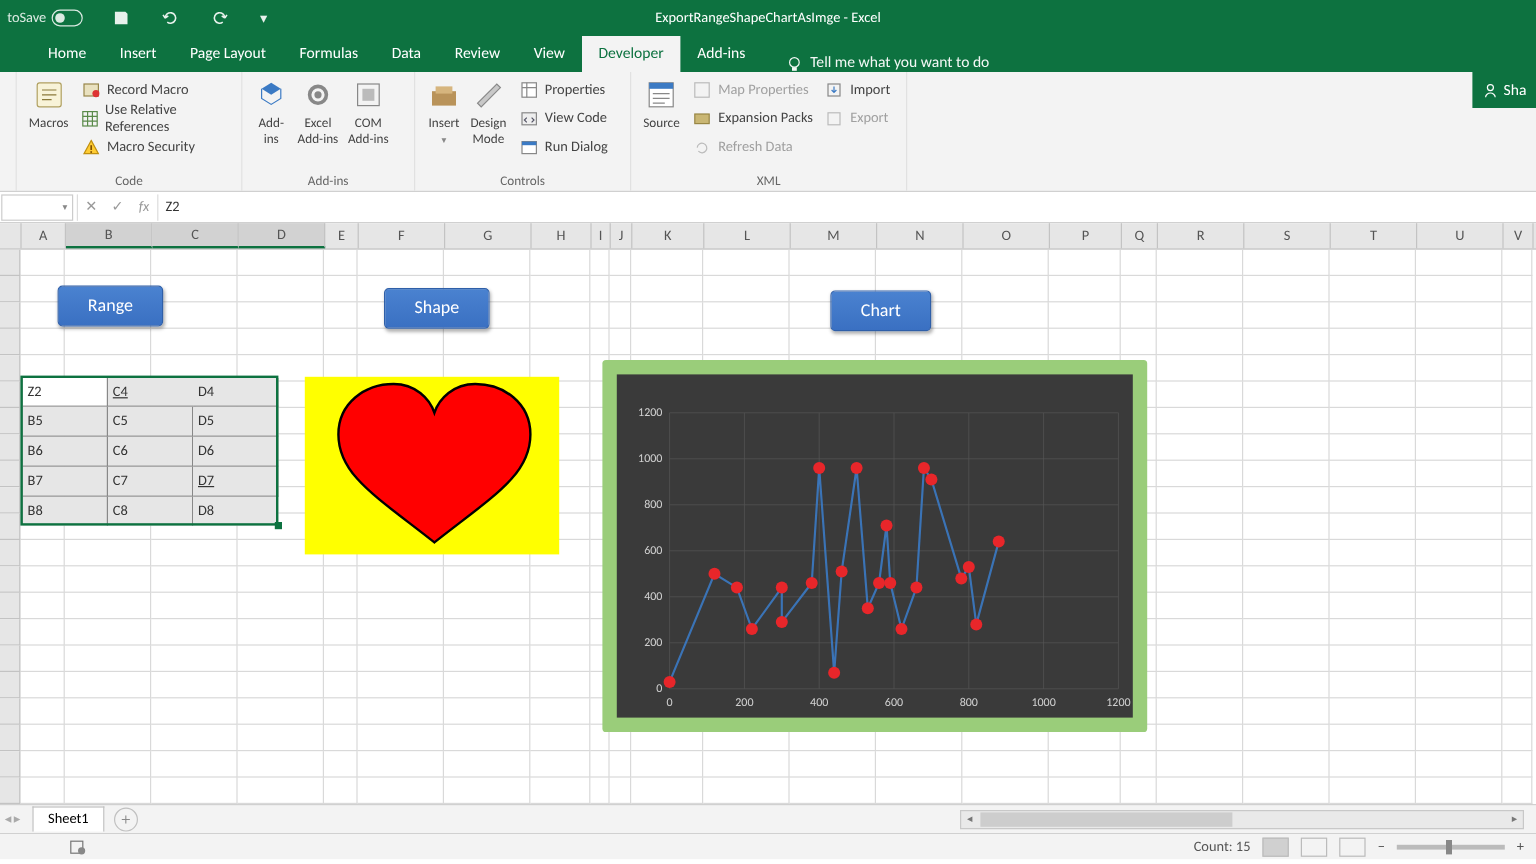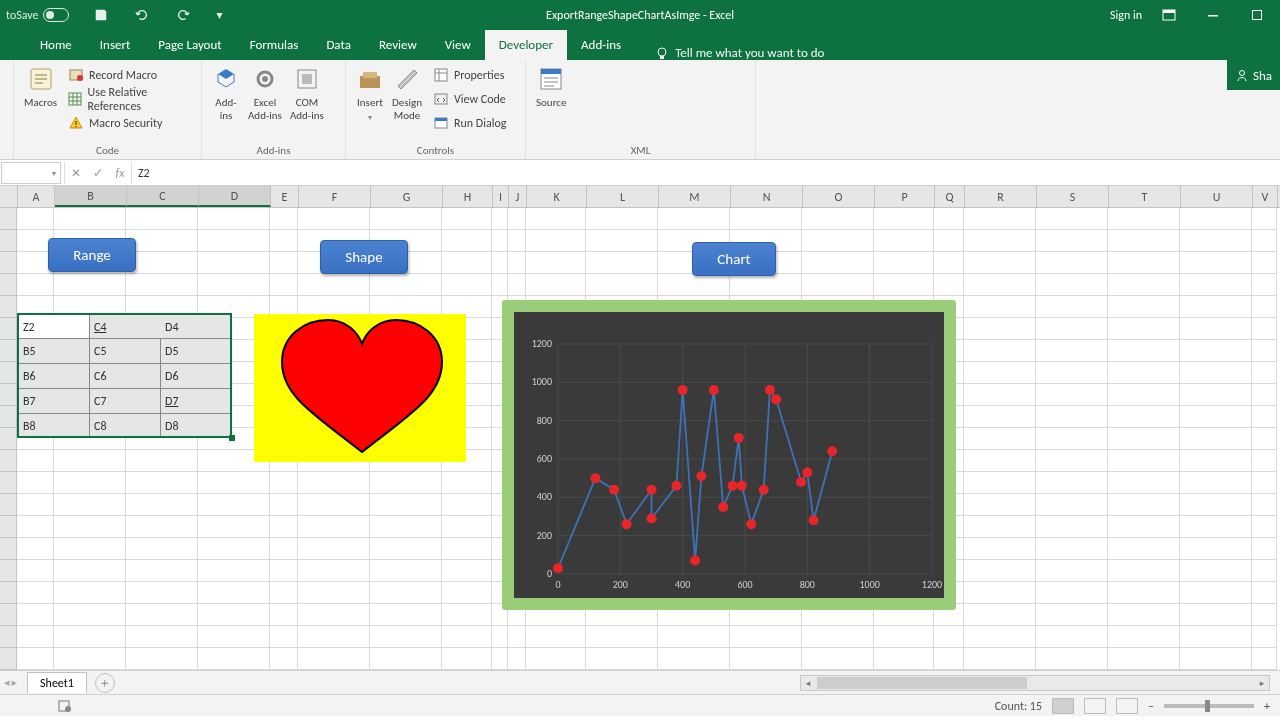--- a/index.html
+++ b/index.html
@@ -120,40 +120,20 @@
     </div>
     <div class="qat-icon">
       <svg width="14" height="14" viewBox="0 0 16 16">
           <path fill="none" stroke="#fff" stroke-width="1.5" d="M13 8a5 5 0 1 0-2 4M13 8l2-3M13 8l-3-2"></path>
         </svg>
     </div>
     <div class="qat-icon" style="width:10px;">▾</div>
   </div>
   <div class="titlebar-center">
     <span>ExportRangeShapeChartAsImge - Excel</span>
-  </div>
-  <div class="titlebar-right">
-    <span>Sign in</span>
-    <div class="winbtn">
-      <svg width="14" height="12">
-          <rect x="1" y="1" width="12" height="10" fill="none" stroke="#fff"></rect>
-          <rect x="1" y="1" width="12" height="3" fill="#fff"></rect>
-        </svg>
-    </div>
-    <div class="winbtn">
-      <svg width="12" height="12">
-          <rect x="1" y="6" width="10" height="1.5" fill="#fff"></rect>
-        </svg>
-    </div>
-    <div class="winbtn">
-      <svg width="12" height="12">
-          <rect x="1.5" y="1.5" width="9" height="9" fill="none" stroke="#fff"></rect>
-        </svg>
-    </div>
-
   </div>
 </div>
 
 <div class="ribbon-tabs" style="position:relative;">
   <div class="file-tab"></div>
   <div class="tab">Home</div>
   <div class="tab">Insert</div>
   <div class="tab">Page Layout</div>
   <div class="tab">Formulas</div>
   <div class="tab">Data</div>
@@ -320,20 +300,65 @@
     <div class="row">
       <div class="vbtn">
         <span class="ic">
             <svg width="26" height="26">
               <rect x="3" y="3" width="20" height="20" fill="#fff" stroke="#888"></rect>
               <rect x="3" y="3" width="20" height="5" fill="#3b7ac4"></rect>
               <path d="M6 12h14M6 16h14M6 20h10" stroke="#888"></path>
             </svg>
           </span>
         <span>Source</span>
+      </div>
+      <div class="col" style="margin-left:4px;">
+        <div class="hbtn disabled">
+          <span class="ic">
+              <svg width="14" height="14">
+                <rect x="1" y="1" width="12" height="12" fill="none" stroke="#bbb"></rect>
+              </svg>
+            </span>
+          <span>Map Properties</span>
+        </div>
+        <div class="hbtn">
+          <span class="ic">
+              <svg width="14" height="14">
+                <rect x="1" y="3" width="12" height="8" fill="#c9b673" stroke="#988644"></rect>
+              </svg>
+            </span>
+          <span>Expansion Packs</span>
+        </div>
+        <div class="hbtn disabled">
+          <span class="ic">
+              <svg width="14" height="14">
+                <path d="M3 7a4 4 0 1 1 1 3" fill="none" stroke="#bbb"></path>
+              </svg>
+            </span>
+          <span>Refresh Data</span>
+        </div>
+      </div>
+      <div class="col" style="margin-left:4px;">
+        <div class="hbtn">
+          <span class="ic">
+              <svg width="14" height="14">
+                <rect x="2" y="2" width="10" height="10" fill="none" stroke="#888"></rect>
+                <path d="M7 4v5M5 7l2 2 2-2" stroke="#3b7ac4" fill="none"></path>
+              </svg>
+            </span>
+          <span>Import</span>
+        </div>
+        <div class="hbtn disabled">
+          <span class="ic">
+              <svg width="14" height="14">
+                <rect x="2" y="2" width="10" height="10" fill="none" stroke="#bbb"></rect>
+              </svg>
+            </span>
+          <span>Export</span>
+        </div>
       </div>
     </div>
     <div class="group-label">XML</div>
   </div>
 </div>
 
 <div class="fbar">
   <div class="namebox"></div>
   <div style="display:flex;border-left:1px solid #ddd;border-right:1px solid #ddd;height:22px;align-items:center;">
     <div class="fbar-btn">✕</div>

